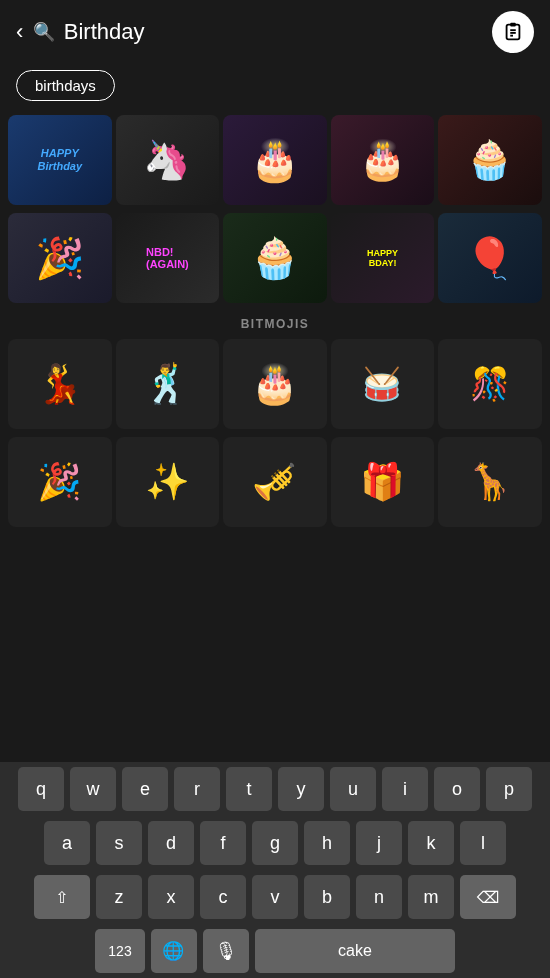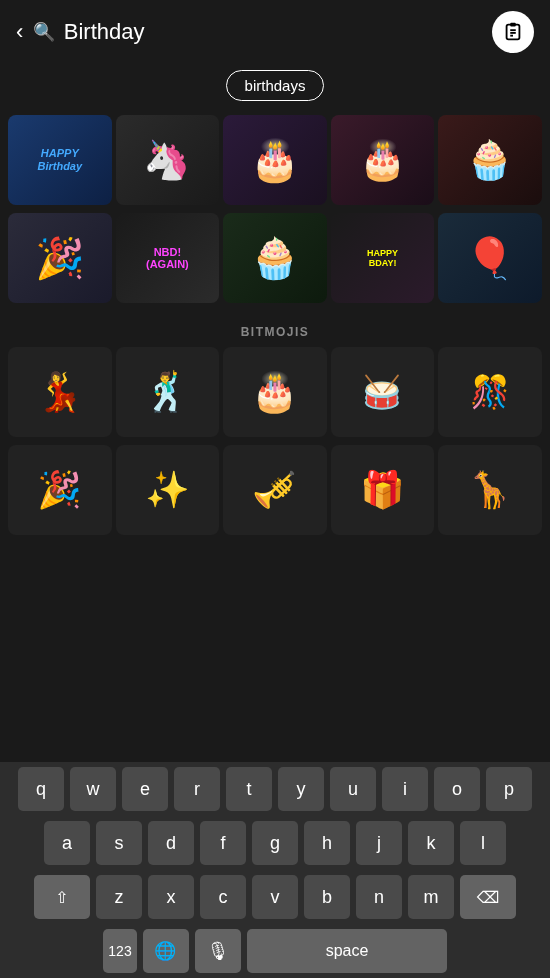--- a/index.html
+++ b/index.html
@@ -50,21 +50,20 @@
     .clipboard-btn svg {
       width: 22px;
       height: 22px;
     }
 
     
     .filter-row {
       display: flex;
       gap: 10px;
       padding: 6px 16px 10px;
-      justify-content: center;
     }
     .chip {
       border: 1.5px solid #888;
       border-radius: 20px;
       padding: 6px 18px;
       font-size: 15px;
       color: #fff;
       background: transparent;
       cursor: pointer;
     }
@@ -82,21 +81,21 @@
       padding: 6px 0 4px;
     }
 
     
     .giphy-section {
       margin-bottom: 0;
     }
 
     
     .bitmoji-section {
-      margin-top: 12px;
+      margin-top: 4px;
     }
 
     
     .keyboard {
       position: absolute;
       bottom: 0;
       left: 0;
       right: 0;
       background: #2d2d2d;
     }
@@ -126,21 +125,21 @@
       width: 56px;
       font-size: 16px;
     }
     .kb-key.delete {
       background: #636363;
       width: 56px;
       font-size: 16px;
     }
     .kb-key.numbers {
       background: #636363;
-      width: 34px;
+      width: 50px;
       font-size: 14px;
     }
     .kb-key.globe {
       background: #636363;
       width: 46px;
       font-size: 18px;
     }
     .kb-key.mic {
       background: #636363;
       width: 46px;
@@ -223,21 +222,21 @@
       font-weight: 900;
       color: #4af;
       text-align: center;
       line-height: 1.2;
       font-style: italic;
     }
     .sticker-text-nbd {
       font-size: 11px;
       font-weight: 900;
       color: #f4f;
-      text-align: center;
+      text-align: left;
     }
     .sticker-text-happybday {
       font-size: 9px;
       font-weight: 900;
       color: #ff0;
       text-align: center;
     }
   </style>
 </head>
 <body>
@@ -447,16 +446,16 @@
     <div class="kb-key numbers">
       <span>123</span>
     </div>
     <div class="kb-key globe">
       <span>🌐</span>
     </div>
     <div class="kb-key mic">
       <span>🎙</span>
     </div>
     <div class="kb-key space">
-      <span>space</span>
+      <span>cake</span>
     </div>
   </div>
 </div>
 
 </body></html>

